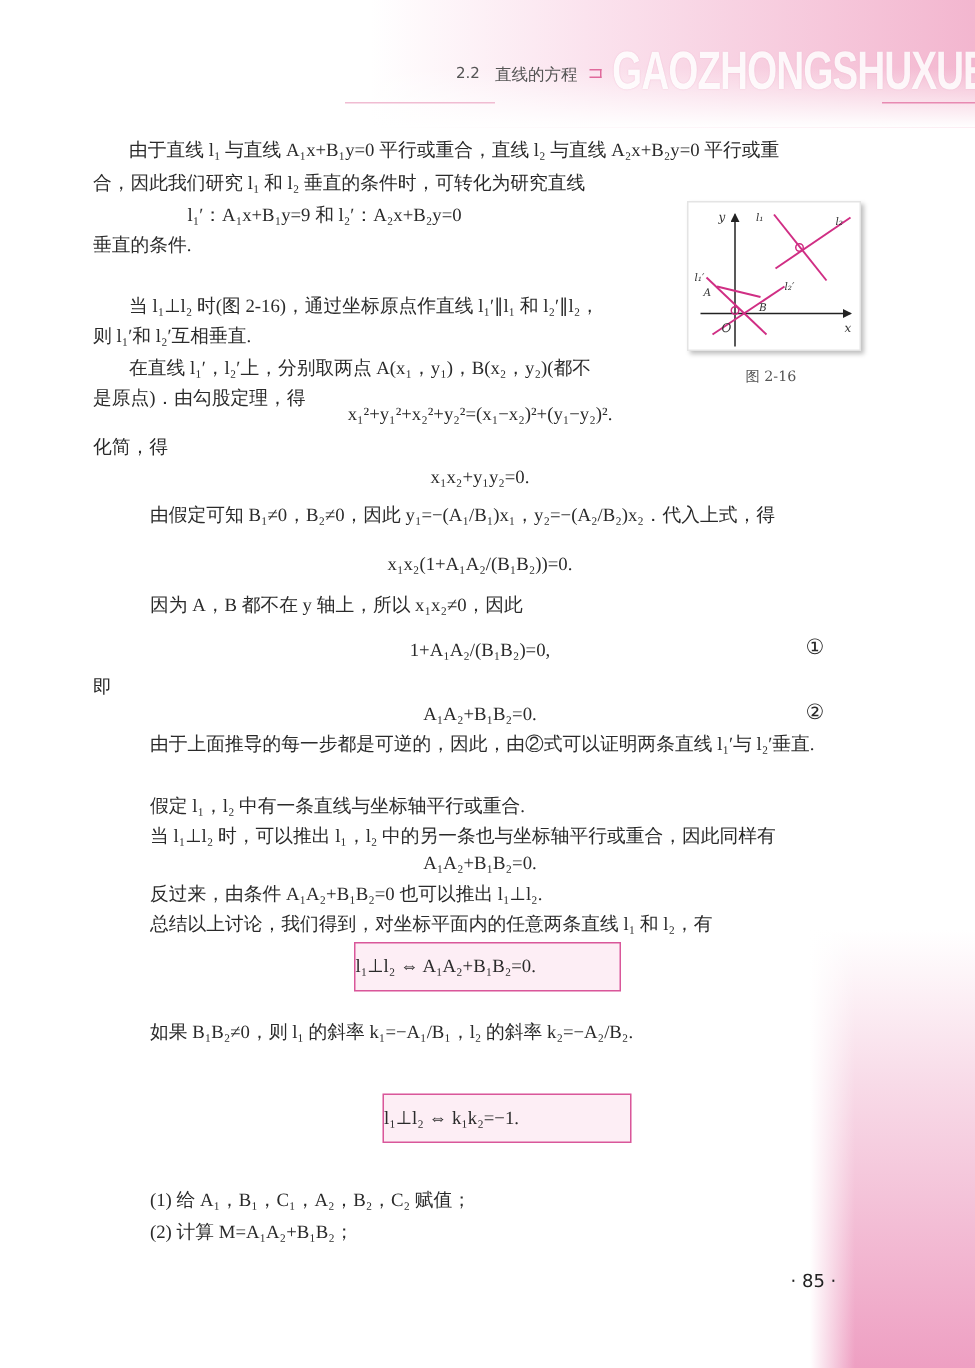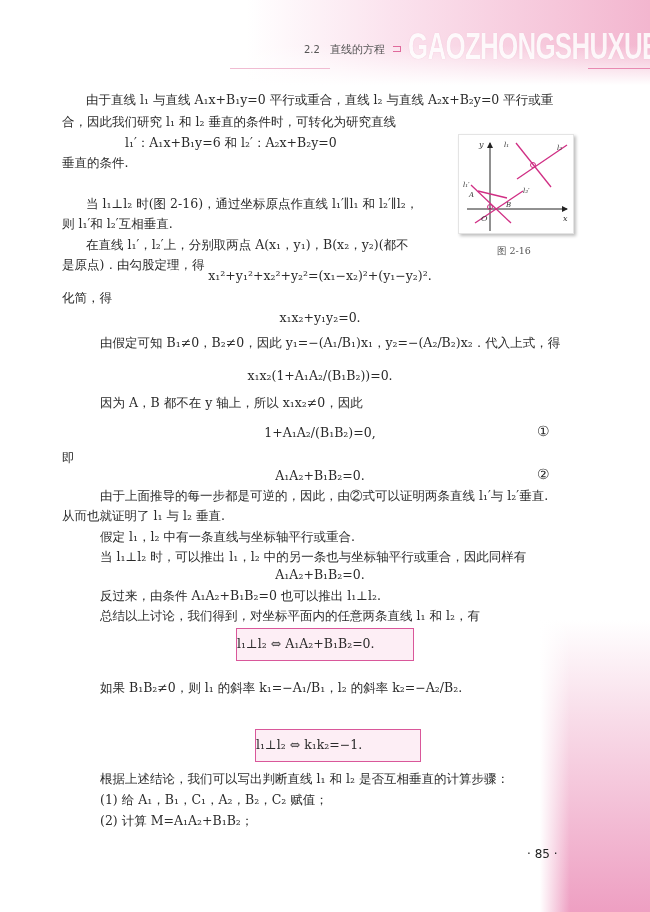--- a/index.html
+++ b/index.html
@@ -37,21 +37,21 @@
     text-shadow: 0 0 1px #e7a3c0;
   }
   .right-strip {
     position: absolute; right: 0; top: 620px; width: 110px; height: 292px;
     background: linear-gradient(180deg, rgba(255,255,255,0) 0%, #f8dbe8 35%, #ee9fc2 100%);
   }
   .right-strip::before {
     content: ""; position: absolute; left: 0; top: 0; width: 30px; height: 100%;
     background: linear-gradient(90deg, #ffffff 0%, rgba(255,255,255,0) 100%);
   }
-  .content { position: absolute; left: 0; top: 0; width: 650px; height: 912px; }
+  .content { position: absolute; left: 0; top: 0; width: 650px; height: 912px; font-family: Liberation Serif, serif; }
   .line {
     position: absolute; font-size: 12.5px; white-space: nowrap; line-height: 16px;
   }
   .center { text-align: center; }
   .formula-box {
     position: absolute; border: 1.5px solid #d9579a; background: #fdeef5;
     font-size: 12.5px; text-align: left; box-sizing: border-box;
   }
   .eq-num { position: absolute; font-size: 14px; }
   .figure {
@@ -70,53 +70,51 @@
 <div class="header-rule-right"></div>
 <div class="section-no">2.2</div>
 <div class="section-title">直线的方程</div>
 <div class="section-square"></div>
 <div class="brand">GAOZHONGSHUXUE</div>
 <div class="right-strip"></div>
 
 <div class="content">
   <div class="line" style="left:86px; top:92px;">由于直线 l₁ 与直线 A₁x+B₁y=0 平行或重合，直线 l₂ 与直线 A₂x+B₂y=0 平行或重</div>
   <div class="line" style="left:62px; top:114px;">合，因此我们研究 l₁ 和 l₂ 垂直的条件时，可转化为研究直线</div>
-  <div class="line" style="left:125px; top:135px;">l₁′：A₁x+B₁y=6 和 l₂′：A₂x+B₂y=0</div>
+  <div class="line" style="left:125px; top:135px;">l₁′：A₁x+B₁y=9 和 l₂′：A₂x+B₂y=0</div>
   <div class="line" style="left:62px; top:155px;">垂直的条件.</div>
   <div class="line" style="left:86px; top:196px;">当 l₁⊥l₂ 时(图 2-16)，通过坐标原点作直线 l₁′∥l₁ 和 l₂′∥l₂，</div>
   <div class="line" style="left:62px; top:216px;">则 l₁′和 l₂′互相垂直.</div>
   <div class="line" style="left:86px; top:237px;">在直线 l₁′，l₂′上，分别取两点 A(x₁，y₁)，B(x₂，y₂)(都不</div>
   <div class="line" style="left:62px; top:257px;">是原点)．由勾股定理，得</div>
 
   <div class="line center" style="left:60px; width:520px; top:268px;">x₁²+y₁²+x₂²+y₂²=(x₁−x₂)²+(y₁−y₂)².</div>
   <div class="line" style="left:62px; top:290px;">化简，得</div>
   <div class="line center" style="left:60px; width:520px; top:310px;">x₁x₂+y₁y₂=0.</div>
   <div class="line" style="left:100px; top:335px;">由假定可知 B₁≠0，B₂≠0，因此 y₁=−(A₁/B₁)x₁，y₂=−(A₂/B₂)x₂．代入上式，得</div>
   <div class="line center" style="left:60px; width:520px; top:368px;">x₁x₂(1+A₁A₂/(B₁B₂))=0.</div>
   <div class="line" style="left:100px; top:395px;">因为 A，B 都不在 y 轴上，所以 x₁x₂≠0，因此</div>
   <div class="line center" style="left:60px; width:520px; top:425px;">1+A₁A₂/(B₁B₂)=0,</div>
   <div class="eq-num" style="left:537px; top:423px;">①</div>
   <div class="line" style="left:62px; top:450px;">即</div>
   <div class="line center" style="left:60px; width:520px; top:468px;">A₁A₂+B₁B₂=0.</div>
   <div class="eq-num" style="left:537px; top:466px;">②</div>
   <div class="line" style="left:100px; top:488px;">由于上面推导的每一步都是可逆的，因此，由②式可以证明两条直线 l₁′与 l₂′垂直.</div>
-  <div class="line" style="left:62px; top:508px;">从而也就证明了 l₁ 与 l₂ 垂直.</div>
   <div class="line" style="left:100px; top:529px;">假定 l₁，l₂ 中有一条直线与坐标轴平行或重合.</div>
   <div class="line" style="left:100px; top:549px;">当 l₁⊥l₂ 时，可以推出 l₁，l₂ 中的另一条也与坐标轴平行或重合，因此同样有</div>
   <div class="line center" style="left:60px; width:520px; top:567px;">A₁A₂+B₁B₂=0.</div>
   <div class="line" style="left:100px; top:588px;">反过来，由条件 A₁A₂+B₁B₂=0 也可以推出 l₁⊥l₂.</div>
   <div class="line" style="left:100px; top:608px;">总结以上讨论，我们得到，对坐标平面内的任意两条直线 l₁ 和 l₂，有</div>
 
   <div class="formula-box" style="left:236px; top:628px; width:178px; height:33px; line-height:30px;">l₁⊥l₂ ⇔ A₁A₂+B₁B₂=0.</div>
 
   <div class="line" style="left:100px; top:680px;">如果 B₁B₂≠0，则 l₁ 的斜率 k₁=−A₁/B₁，l₂ 的斜率 k₂=−A₂/B₂.</div>
 
   <div class="formula-box" style="left:255px; top:729px; width:166px; height:33px; line-height:30px;">l₁⊥l₂ ⇔ k₁k₂=−1.</div>
 
-  <div class="line" style="left:100px; top:771px;">根据上述结论，我们可以写出判断直线 l₁ 和 l₂ 是否互相垂直的计算步骤：</div>
   <div class="line" style="left:100px; top:792px;">(1) 给 A₁，B₁，C₁，A₂，B₂，C₂ 赋值；</div>
   <div class="line" style="left:100px; top:813px;">(2) 计算 M=A₁A₂+B₁B₂；</div>
 </div>
 
 <div class="figure">
   <svg width="114" height="98" viewBox="0 0 114 98">
     <defs>
       <marker id="arr" markerWidth="6" markerHeight="6" refX="5" refY="3" orient="auto">
         <path d="M0,0 L6,3 L0,6 z" fill="#222"></path>
       </marker>

